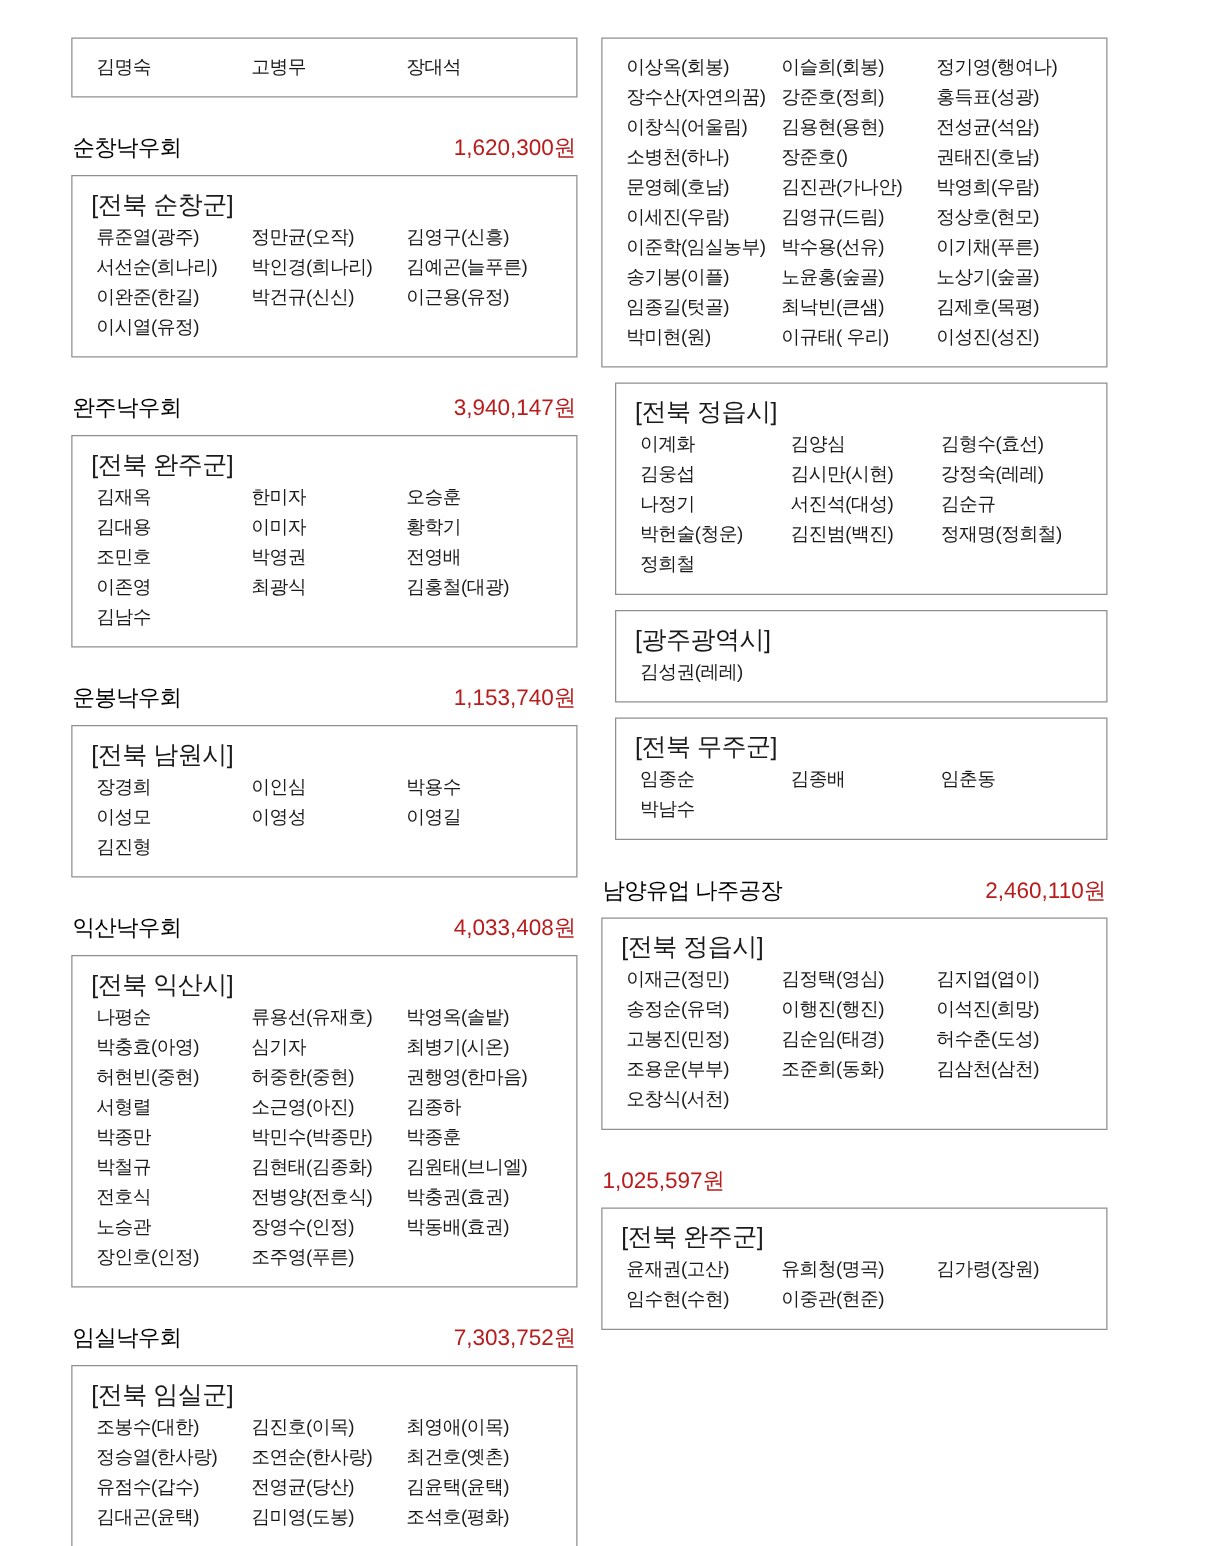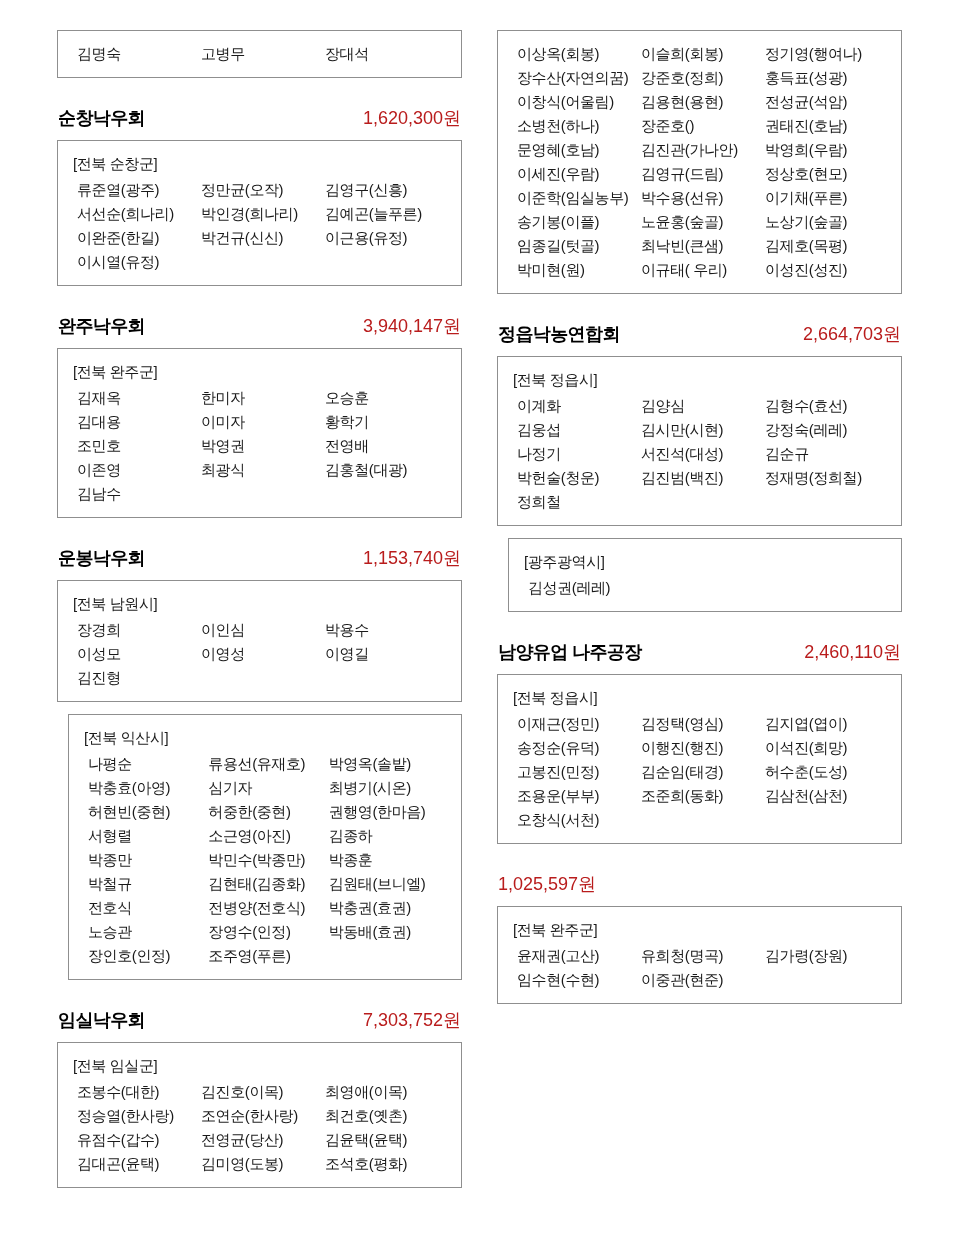--- a/index.html
+++ b/index.html
@@ -8,38 +8,38 @@
     background: #ffffff;
     font-family: "Liberation Sans", "DejaVu Sans", sans-serif;
     color: #1a1a1a;
   }
   .page {
     width: 966px;
     height: 1237px;
     box-sizing: border-box;
     padding: 30px 64px 8px 57px;
     display: flex;
-    gap: 35px;
+    gap: 19px;
     overflow: hidden;
     background: #ffffff;
   }
   .col {
     width: 405px;
     flex: 0 0 405px;
   }
   .sec-head {
     display: flex;
     justify-content: space-between;
     align-items: baseline;
     margin: 28px 1px 12px 1px;
     height: 22px;
   }
   .sec-title {
     font-size: 18px;
-    font-weight: 700;
+    font-weight: 400;
     letter-spacing: -0.6px;
     color: #000;
     white-space: nowrap;
     text-align: center;
   }
   .sec-amount {
     font-size: 18px;
     font-weight: 400;
     color: #b91c1c;
     white-space: nowrap;
@@ -48,21 +48,21 @@
     box-sizing: border-box;
     border: 1px solid #8f8f8f;
     padding: 11px 12px 11px 14px;
     background: #ffffff;
   }
   .box + .box {
     margin-top: 12px;
     margin-left: 11px;
   }
   .region {
-    font-size: 15px;
+    font-size: 20px;
     line-height: 24px;
     margin: 0 0 2px 1px;
     letter-spacing: -0.4px;
     color: #1a1a1a;
   }
   .names {
     display: grid;
     grid-template-columns: repeat(3, 1fr);
     margin-left: 5px;
   }
@@ -136,20 +136,24 @@
         <div class="region">[전북 남원시]</div>
         <div class="names">
           <span class="name">장경희</span>
           <span class="name">이인심</span>
           <span class="name">박용수</span>
           <span class="name">이성모</span>
           <span class="name">이영성</span>
           <span class="name">이영길</span>
           <span class="name">김진형</span>
         </div>
+      </div>
+      <div class="sec-head">
+        <span class="sec-title">익산낙우회</span>
+        <span class="sec-amount">4,033,408원</span>
       </div>
       <div class="box">
         <div class="region">[전북 익산시]</div>
         <div class="names">
           <span class="name">나평순</span>
           <span class="name">류용선(유재호)</span>
           <span class="name">박영옥(솔밭)</span>
           <span class="name">박충효(아영)</span>
           <span class="name">심기자</span>
           <span class="name">최병기(시온)</span>
@@ -225,24 +229,20 @@
           <span class="name">노윤홍(숲골)</span>
           <span class="name">노상기(숲골)</span>
           <span class="name">임종길(텃골)</span>
           <span class="name">최낙빈(큰샘)</span>
           <span class="name">김제호(목평)</span>
           <span class="name">박미현(원)</span>
           <span class="name">이규태( 우리)</span>
           <span class="name">이성진(성진)</span>
         </div>
       </div>
-      <div class="sec-head">
-        <span class="sec-title">정읍낙농연합회</span>
-        <span class="sec-amount">2,664,703원</span>
-      </div>
       <div class="box">
         <div class="region">[전북 정읍시]</div>
         <div class="names">
           <span class="name">이계화</span>
           <span class="name">김양심</span>
           <span class="name">김형수(효선)</span>
           <span class="name">김웅섭</span>
           <span class="name">김시만(시현)</span>
           <span class="name">강정숙(레레)</span>
           <span class="name">나정기</span>
@@ -253,20 +253,29 @@
           <span class="name">정재명(정희철)</span>
           <span class="name">정희철</span>
         </div>
       </div>
       <div class="box">
         <div class="region">[광주광역시]</div>
         <div class="names">
           <span class="name">김성권(레레)</span>
         </div>
       </div>
+      <div class="box">
+        <div class="region">[전북 무주군]</div>
+        <div class="names">
+          <span class="name">임종순</span>
+          <span class="name">김종배</span>
+          <span class="name">임춘동</span>
+          <span class="name">박남수</span>
+        </div>
+      </div>
       <div class="sec-head">
         <span class="sec-title">남양유업 나주공장</span>
         <span class="sec-amount">2,460,110원</span>
       </div>
       <div class="box">
         <div class="region">[전북 정읍시]</div>
         <div class="names">
           <span class="name">이재근(정민)</span>
           <span class="name">김정택(영심)</span>
           <span class="name">김지엽(엽이)</span>

